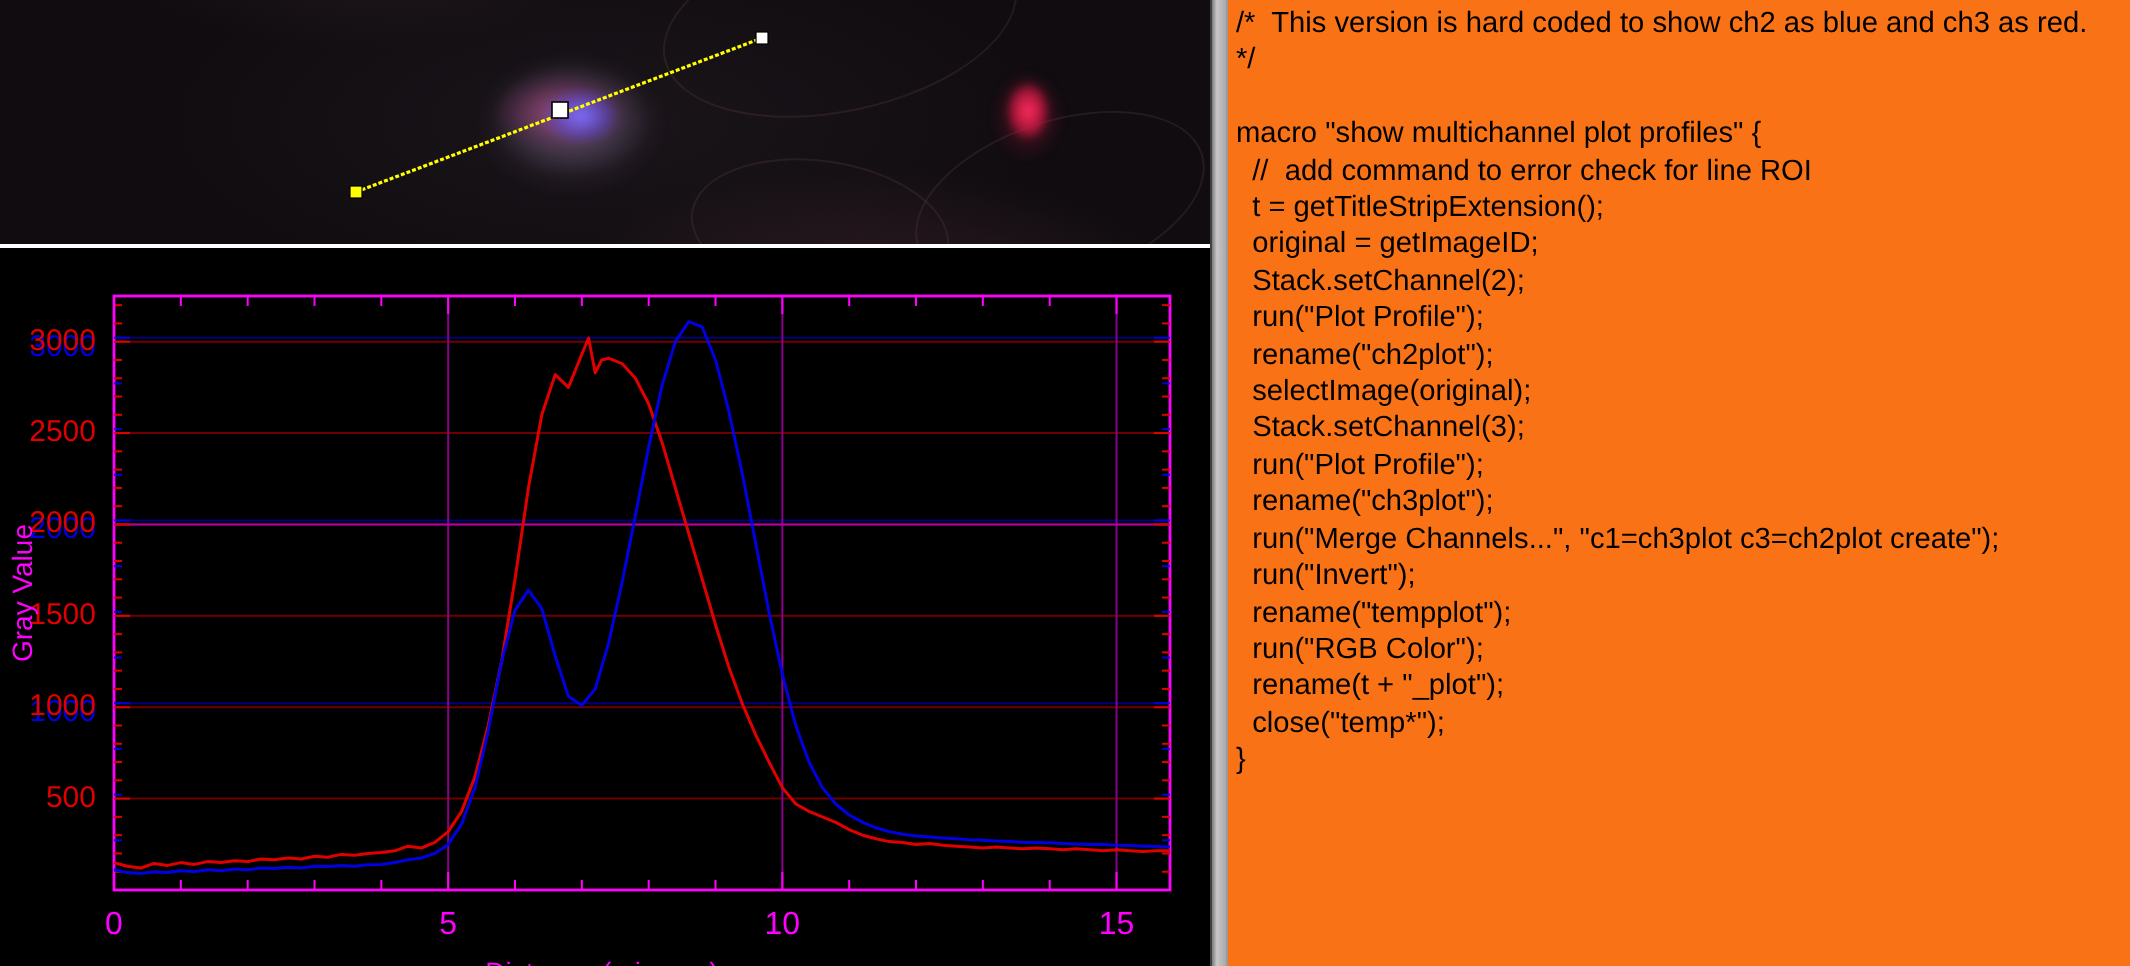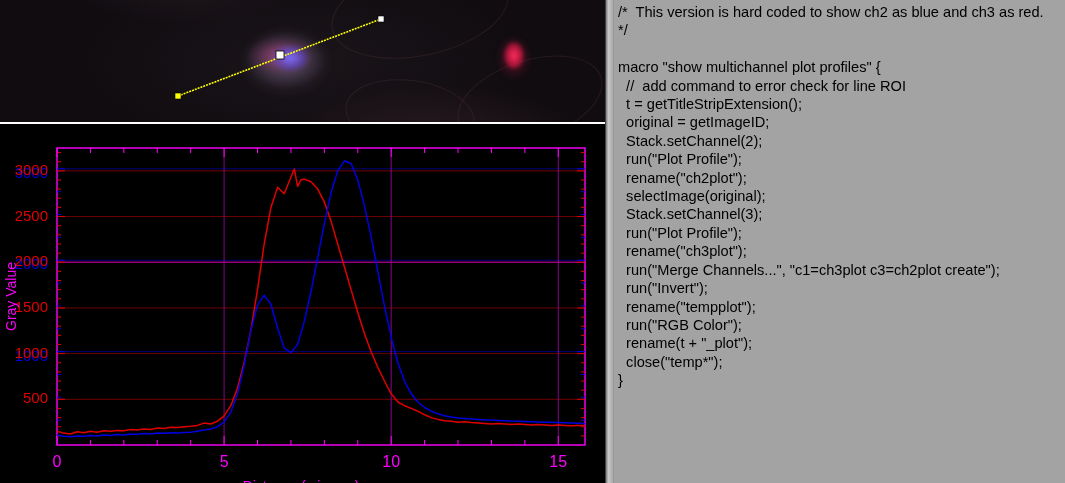--- a/index.html
+++ b/index.html
@@ -77,21 +77,21 @@
     position: absolute; left: 605px; top: 0;
     width: 8px; height: 483px;
     background: linear-gradient(to right, #7b7b7b 0%, #c8c8c8 35%, #a9a9a9 100%);
     border-left: 1px solid #404040;
   }
 
   
   #code-panel {
     position: absolute; left: 613px; top: 0;
     width: 452px; height: 483px;
-    background: #a3a3a3;
+    background: #f97316;
     border-left: 1px solid #9a9a9a;
     overflow: hidden;
   }
   #code-text {
     margin: 0;
     padding: 3px 0 0 4px;
     font-family: "Liberation Sans", sans-serif;
     font-size: 14.6px;
     line-height: 18.4px;
     color: #000;

